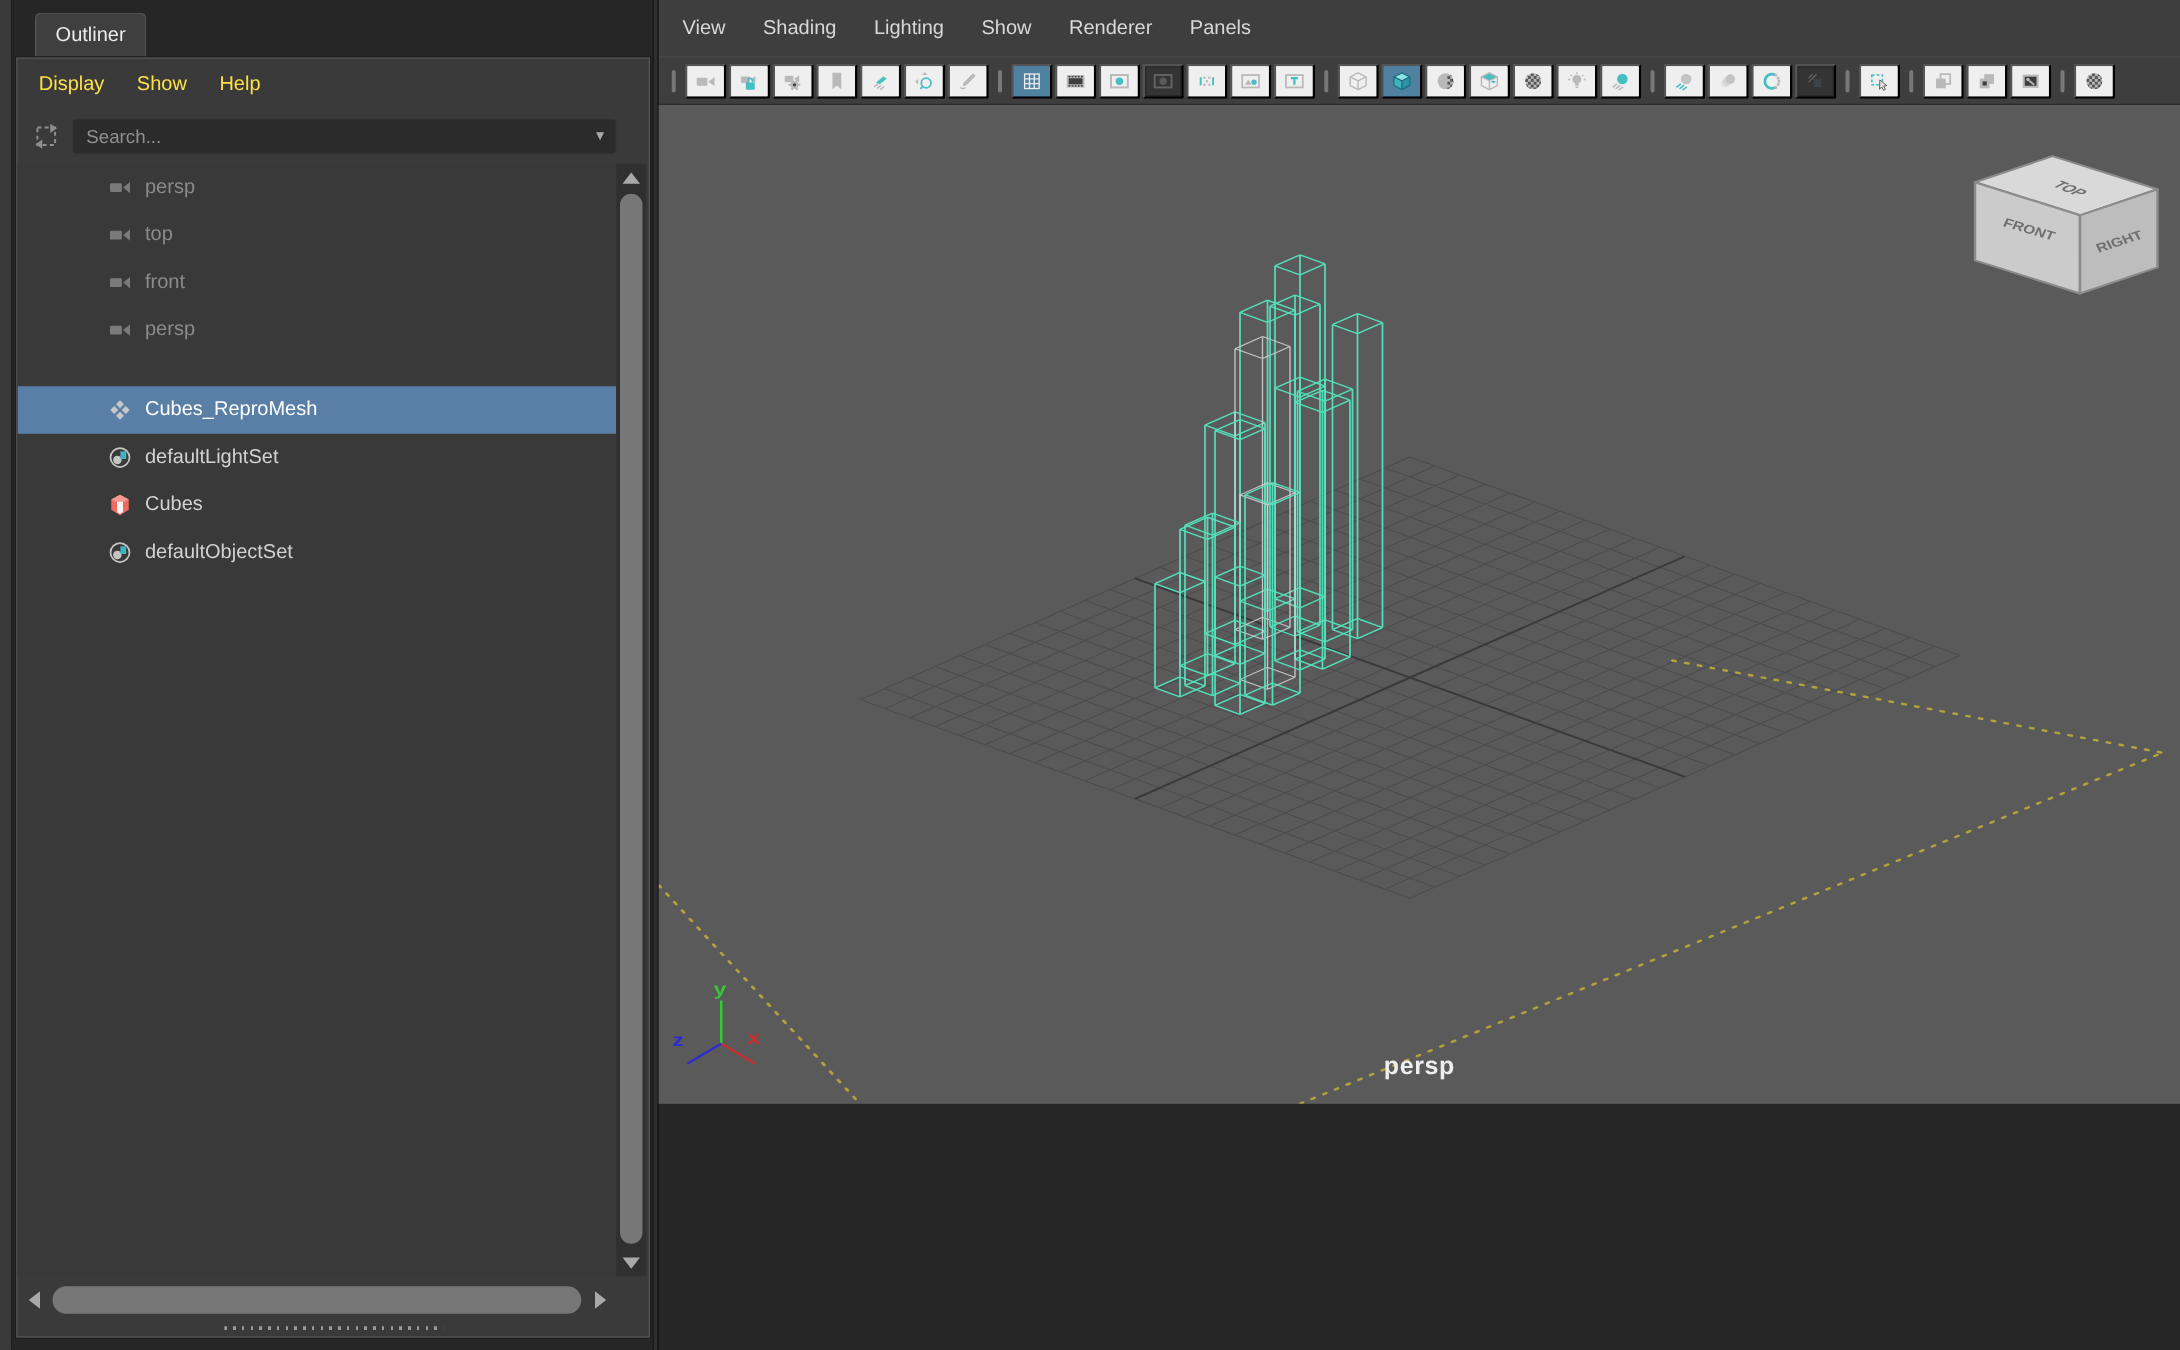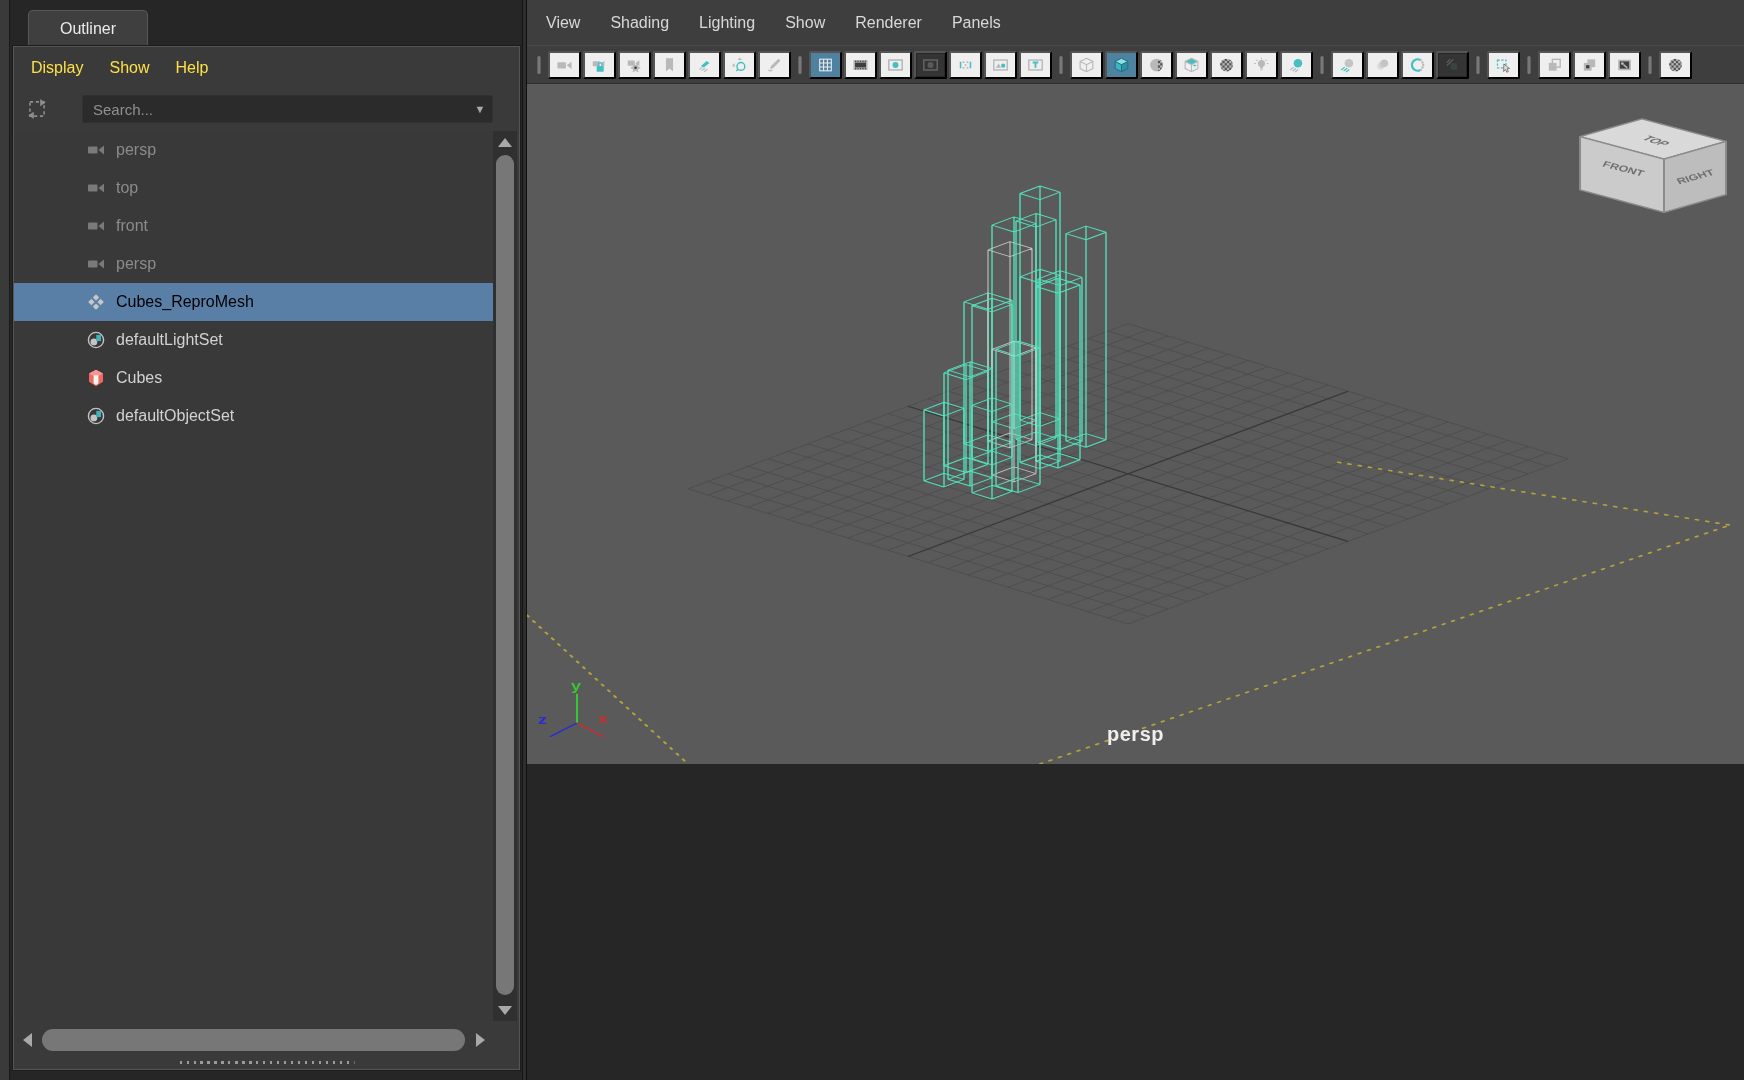--- a/index.html
+++ b/index.html
@@ -5,36 +5,36 @@
   html,body{margin:0;padding:0;background:#1d1d1d;}
   *{box-sizing:border-box;font-family:"Liberation Sans","DejaVu Sans",sans-serif;-webkit-font-smoothing:antialiased;}
   .app{position:relative;width:1744px;height:1080px;background:#262626;overflow:hidden;}
 
   
   .left-gutter{position:absolute;left:0;top:0;width:10px;height:1080px;background:#3a3a3a;border-right:1px solid #191919;}
 
   
   .outliner-pane{position:absolute;left:11px;top:0;width:511px;height:1080px;background:#262626;}
   .tab-strip{position:absolute;left:0;top:0;right:0;height:46px;background:#262626;}
-  .tab{position:absolute;left:17px;top:10px;width:120px;height:36px;background:#3f3f3f;border:1px solid #575757;border-bottom:none;border-radius:5px 5px 0 0;color:#ebebeb;font-size:16px;display:flex;align-items:center;justify-content:center;}
+  .tab{position:absolute;left:17px;top:10px;width:89px;height:36px;background:#3f3f3f;border:1px solid #575757;border-bottom:none;border-radius:5px 5px 0 0;color:#ebebeb;font-size:16px;display:flex;align-items:center;justify-content:center;}
   .panel-body{position:absolute;left:2px;top:46px;right:2px;bottom:10px;background:#3a3a3a;border:1px solid #555;box-shadow:0 0 0 1px #1c1c1c;}
   .panel-menubar{position:absolute;left:0;top:0;right:0;height:42px;display:flex;align-items:center;padding-left:4px;}
   .panel-menubar .menu-item{padding:4px 13px;color:#fde047;font-size:16px;cursor:default;}
-  .search-row{position:absolute;left:0;top:42px;right:26px;height:40px;display:flex;align-items:center;padding-left:10px;gap:24px;}
+  .search-row{position:absolute;left:0;top:42px;right:26px;height:40px;display:flex;align-items:center;padding-left:10px;}
   .sync-icon{width:26px;height:22px;display:flex;align-items:center;justify-content:center;margin-right:8px;}
   .search-box{position:relative;flex:1;height:28px;background:#2b2b2b;border-radius:3px;border:1px solid #303030;display:flex;align-items:center;}
   .search-box input{flex:1;background:transparent;border:none;outline:none;color:#cfcfcf;font-size:15px;padding:0 10px;}
   .search-box input::placeholder{color:#909090;}
   .search-dd{width:24px;color:#a9a9a9;font-size:11px;text-align:center;}
   .list{position:absolute;left:0;top:84px;right:26px;bottom:48px;background:#393939;overflow:hidden;}
   .row{height:38px;display:flex;align-items:center;padding-left:72px;font-size:16px;color:#d2d2d2;cursor:default;}
   .row .row-icon{width:20px;height:18px;margin-right:10px;display:flex;align-items:center;}
   .row.muted{color:#8b8b8b;}
   .row.muted .row-icon{opacity:.55;}
-  .row.selected{color:#000000;}
+  .row.selected{color:#ffffff;margin-top:26px;}
   .row-label{white-space:nowrap;}
 
   
   .vscroll{position:absolute;top:84px;right:2px;bottom:48px;width:24px;background:#303030;}
   .scroll-arrow{position:absolute;left:0;width:24px;height:22px;display:flex;align-items:center;justify-content:center;}
   .tri{width:0;height:0;border-left:7px solid transparent;border-right:7px solid transparent;}
   .tri.up{border-bottom:9px solid #a9a9a9;}
   .tri.down{border-top:9px solid #a9a9a9;}
   .tri-h{width:0;height:0;border-top:7px solid transparent;border-bottom:7px solid transparent;}
   .tri-h.left{border-right:9px solid #a9a9a9;}
@@ -42,21 +42,21 @@
   .vthumb{position:absolute;left:3px;right:3px;top:24px;bottom:26px;background:#777;border-radius:9px;}
   .hscroll{position:absolute;left:0;right:26px;bottom:14px;height:30px;display:flex;align-items:center;}
   .hscroll .btn{width:26px;height:30px;display:flex;align-items:center;justify-content:center;}
   .hthumb{flex:1;height:22px;background:#777;border-radius:11px;margin:0 2px;}
   .grip{position:absolute;left:50%;transform:translateX(-50%);bottom:5px;width:175px;height:3px;background-image:repeating-linear-gradient(to right,#9a9a9a 0 2px,transparent 2px 7px);}
 
   
   .pane-divider{position:absolute;left:522px;top:0;width:5px;height:1080px;background:#2e2e2e;border-left:1px solid #151515;border-right:1px solid #101010;}
 
   
-  .viewport-pane{position:absolute;left:527px;top:0;width:1217px;height:764px;display:flex;flex-direction:column;background:#3e3e3e;}
+  .viewport-pane{position:absolute;left:527px;top:0;width:1217px;height:883px;display:flex;flex-direction:column;background:#3e3e3e;}
   .vp-menubar{height:45px;display:flex;align-items:center;padding-left:4px;}
   .vp-menubar .menu-item{padding:4px 15px;color:#d8d8d8;font-size:16px;cursor:default;}
   .vp-toolbar{height:39px;display:flex;align-items:center;padding-left:5px;gap:2px;border-top:1px solid #494949;border-bottom:1px solid #2d2d2d;overflow:hidden;}
   .tb-btn{width:33px;height:28px;border-radius:2px;display:flex;align-items:center;justify-content:center;flex:0 0 auto;}
   .tb-btn.active{background:#4f81a0;}
   .tb-btn.pressed{background:#343434;box-shadow:inset 0 0 0 1px #272727;}
   .tb-btn.pressed svg{opacity:.45;}
   .tb-divider{width:14px;height:28px;display:flex;align-items:center;justify-content:center;flex:0 0 auto;}
   .vp-canvas{position:relative;flex:1;background:#5a5a5a;overflow:hidden;}
   .vp-canvas svg.scene{position:absolute;left:0;top:0;width:100%;height:100%;}

